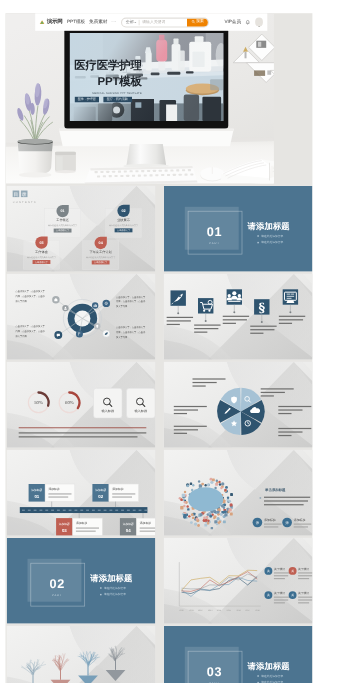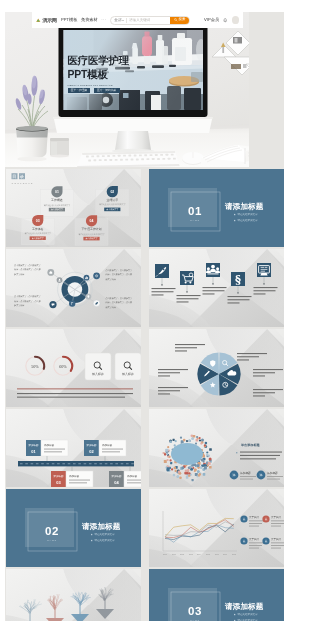--- a/index.html
+++ b/index.html
@@ -25,21 +25,21 @@
   .sw-inp{flex:1;font-size:3.5px;color:#b6b3af;padding-left:2.5px;white-space:nowrap;overflow:hidden;}
   .sw-btn{width:19px;height:9px;background:#ef8200;display:flex;align-items:center;
      justify-content:center;gap:.8px;flex:none;}
   .sw-btn span{font-size:3.4px;color:#fff;line-height:1;}
   .nav-right{margin-left:auto;display:flex;align-items:center;gap:4px;padding-right:1px;}
   .nav-r{font-size:4.2px;color:#3a3a3a;white-space:nowrap;line-height:1;}
   .avatar{width:7.5px;height:7.5px;border-radius:50%;background:#e6e3de;overflow:hidden;position:relative;
      display:block;}
 
   
-  .hero{position:absolute;left:0;top:0px;width:244px;height:155px;overflow:hidden;}
+  .hero{position:absolute;left:0;top:0px;width:244px;height:155px;overflow:hidden;text-align:right;}
   .hero svg{display:block;}
   .herotext{position:absolute;left:62.5px;top:42px;z-index:5;}
   .ht1{font-size:10.4px;color:#20262d;font-weight:bold;letter-spacing:-0.15px;line-height:13.8px;
      white-space:nowrap;}
   .ht2{font-size:10.4px;color:#20262d;font-weight:bold;letter-spacing:-0.15px;line-height:13.8px;
      white-space:nowrap;}
   .hsub{font-size:2.3px;color:#44555f;letter-spacing:.22px;margin-top:2px;white-space:nowrap;}
   .htags{display:flex;gap:3.5px;margin-top:2.5px;}
   .htag{font-size:2.8px;color:#dfe8ee;background:#2c4b63;
      padding:1.1px 3.2px;line-height:1.1;white-space:nowrap;}

